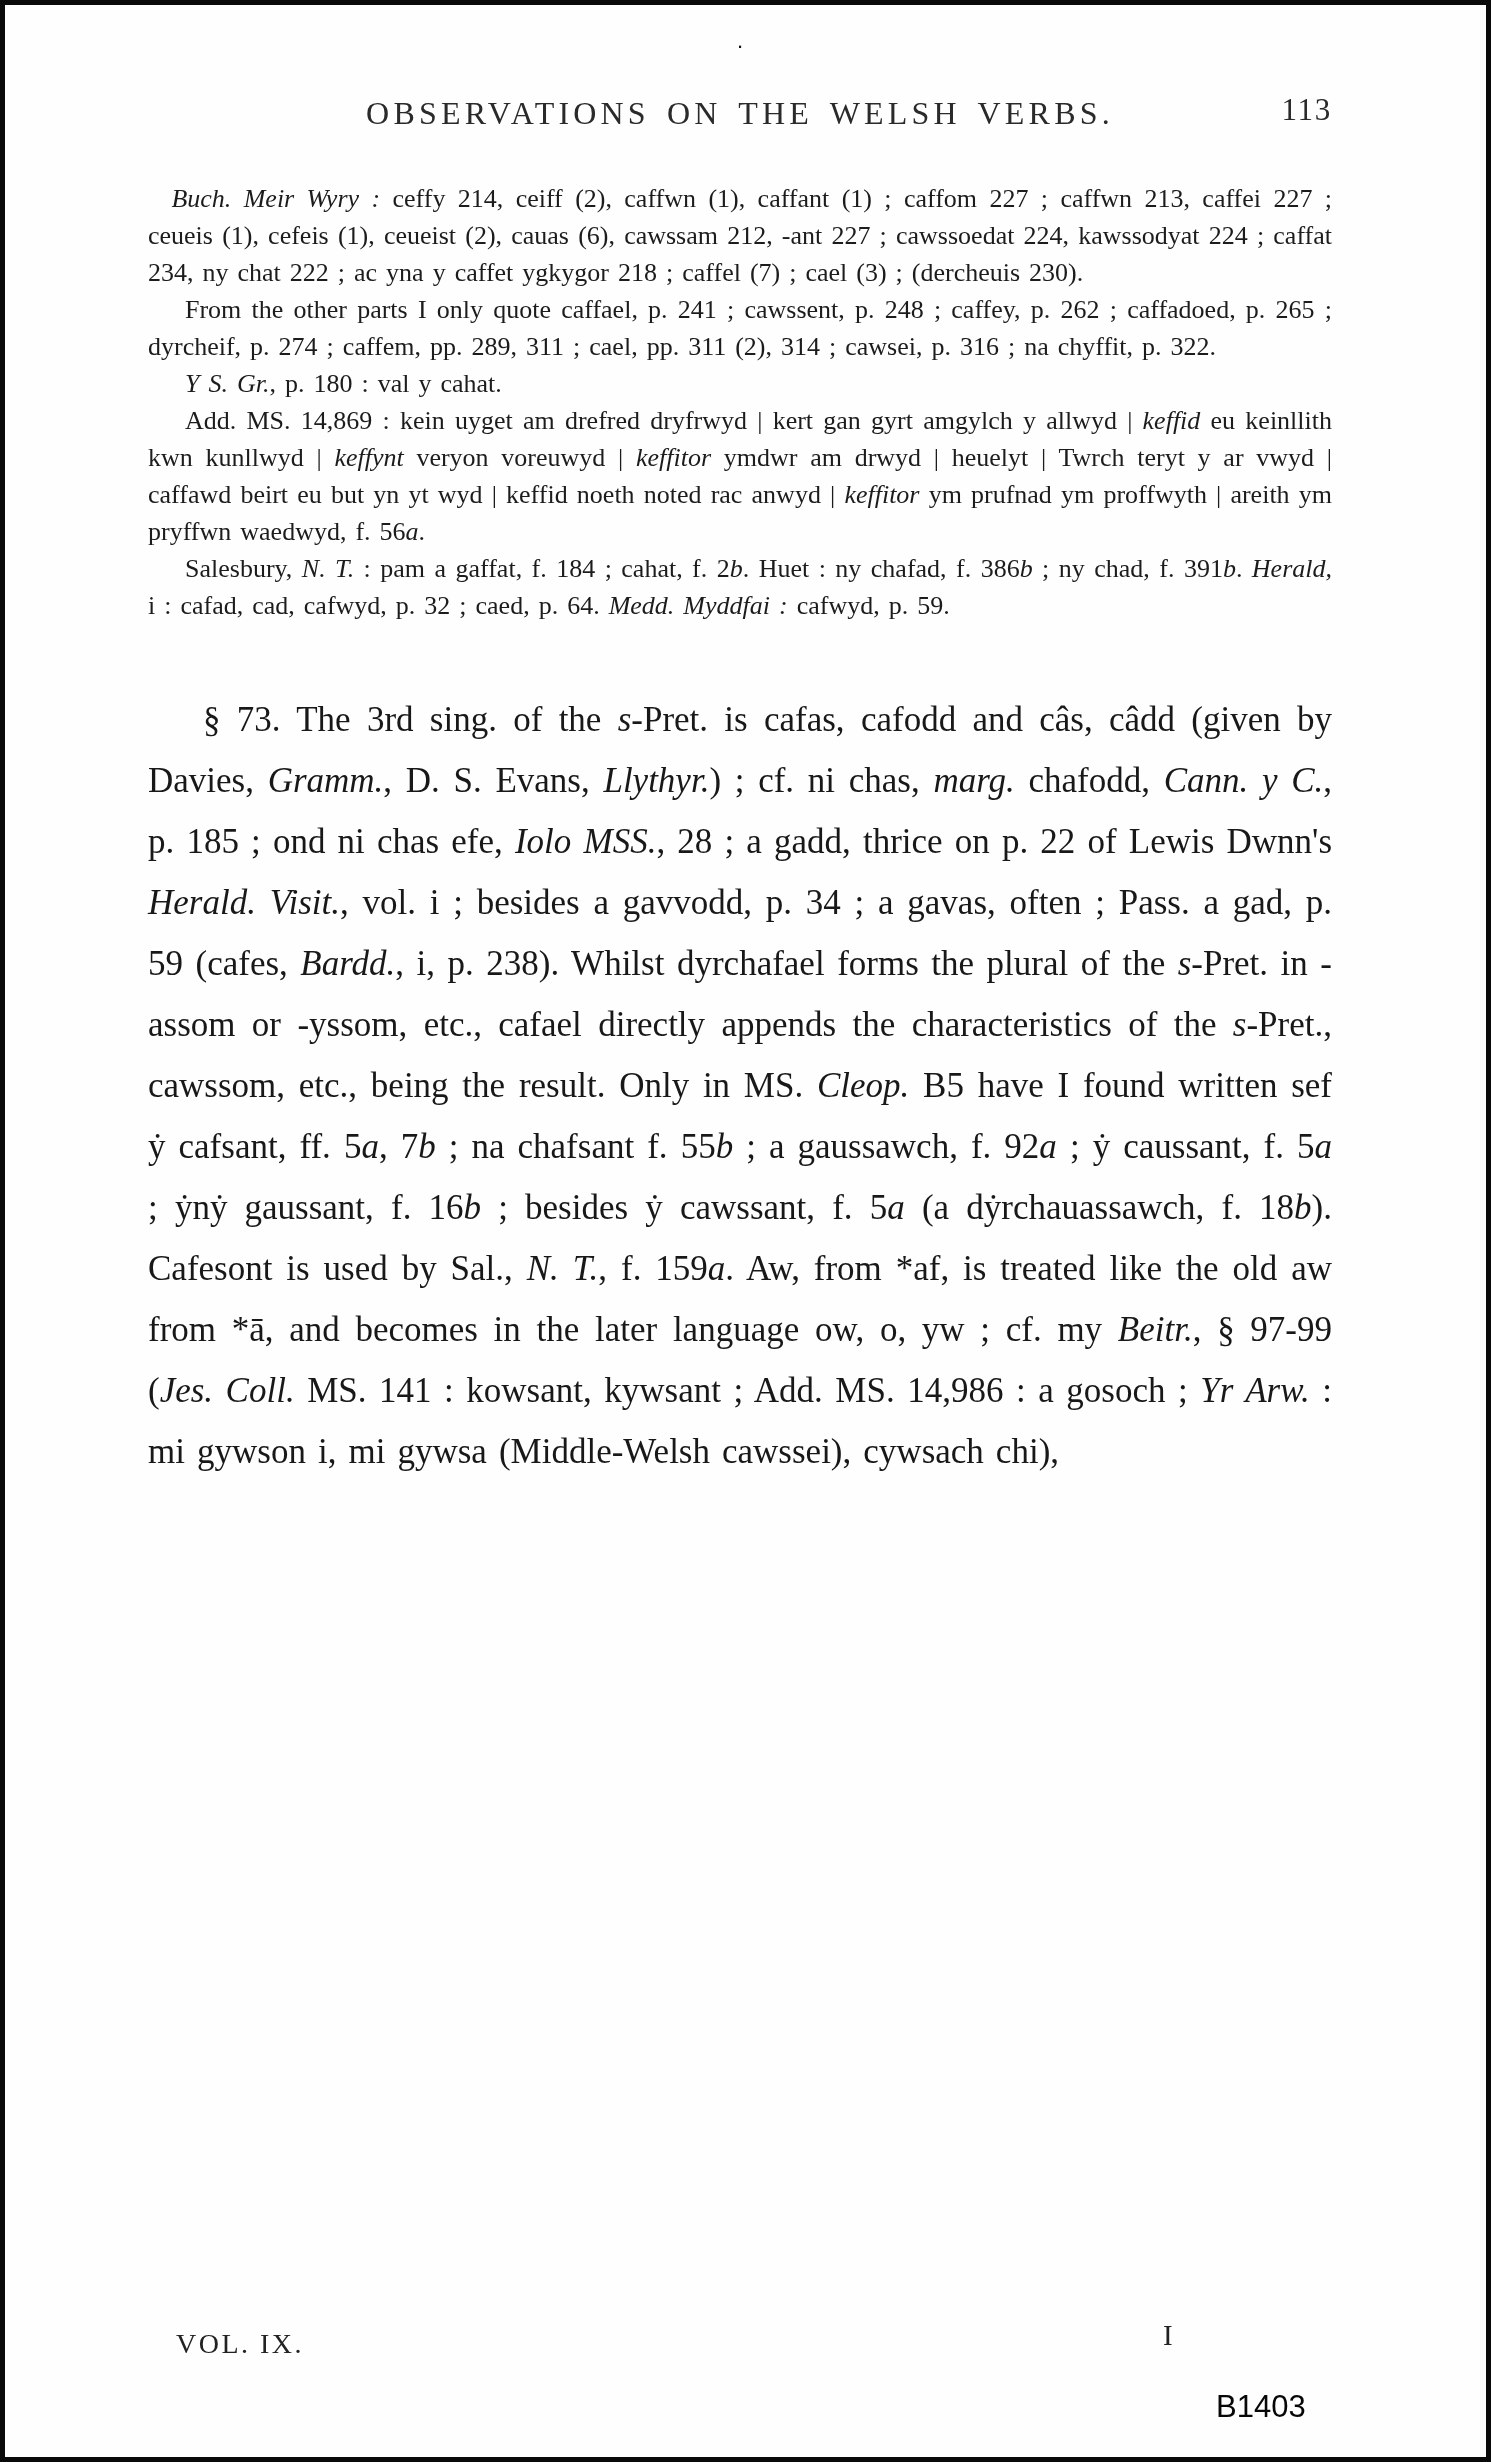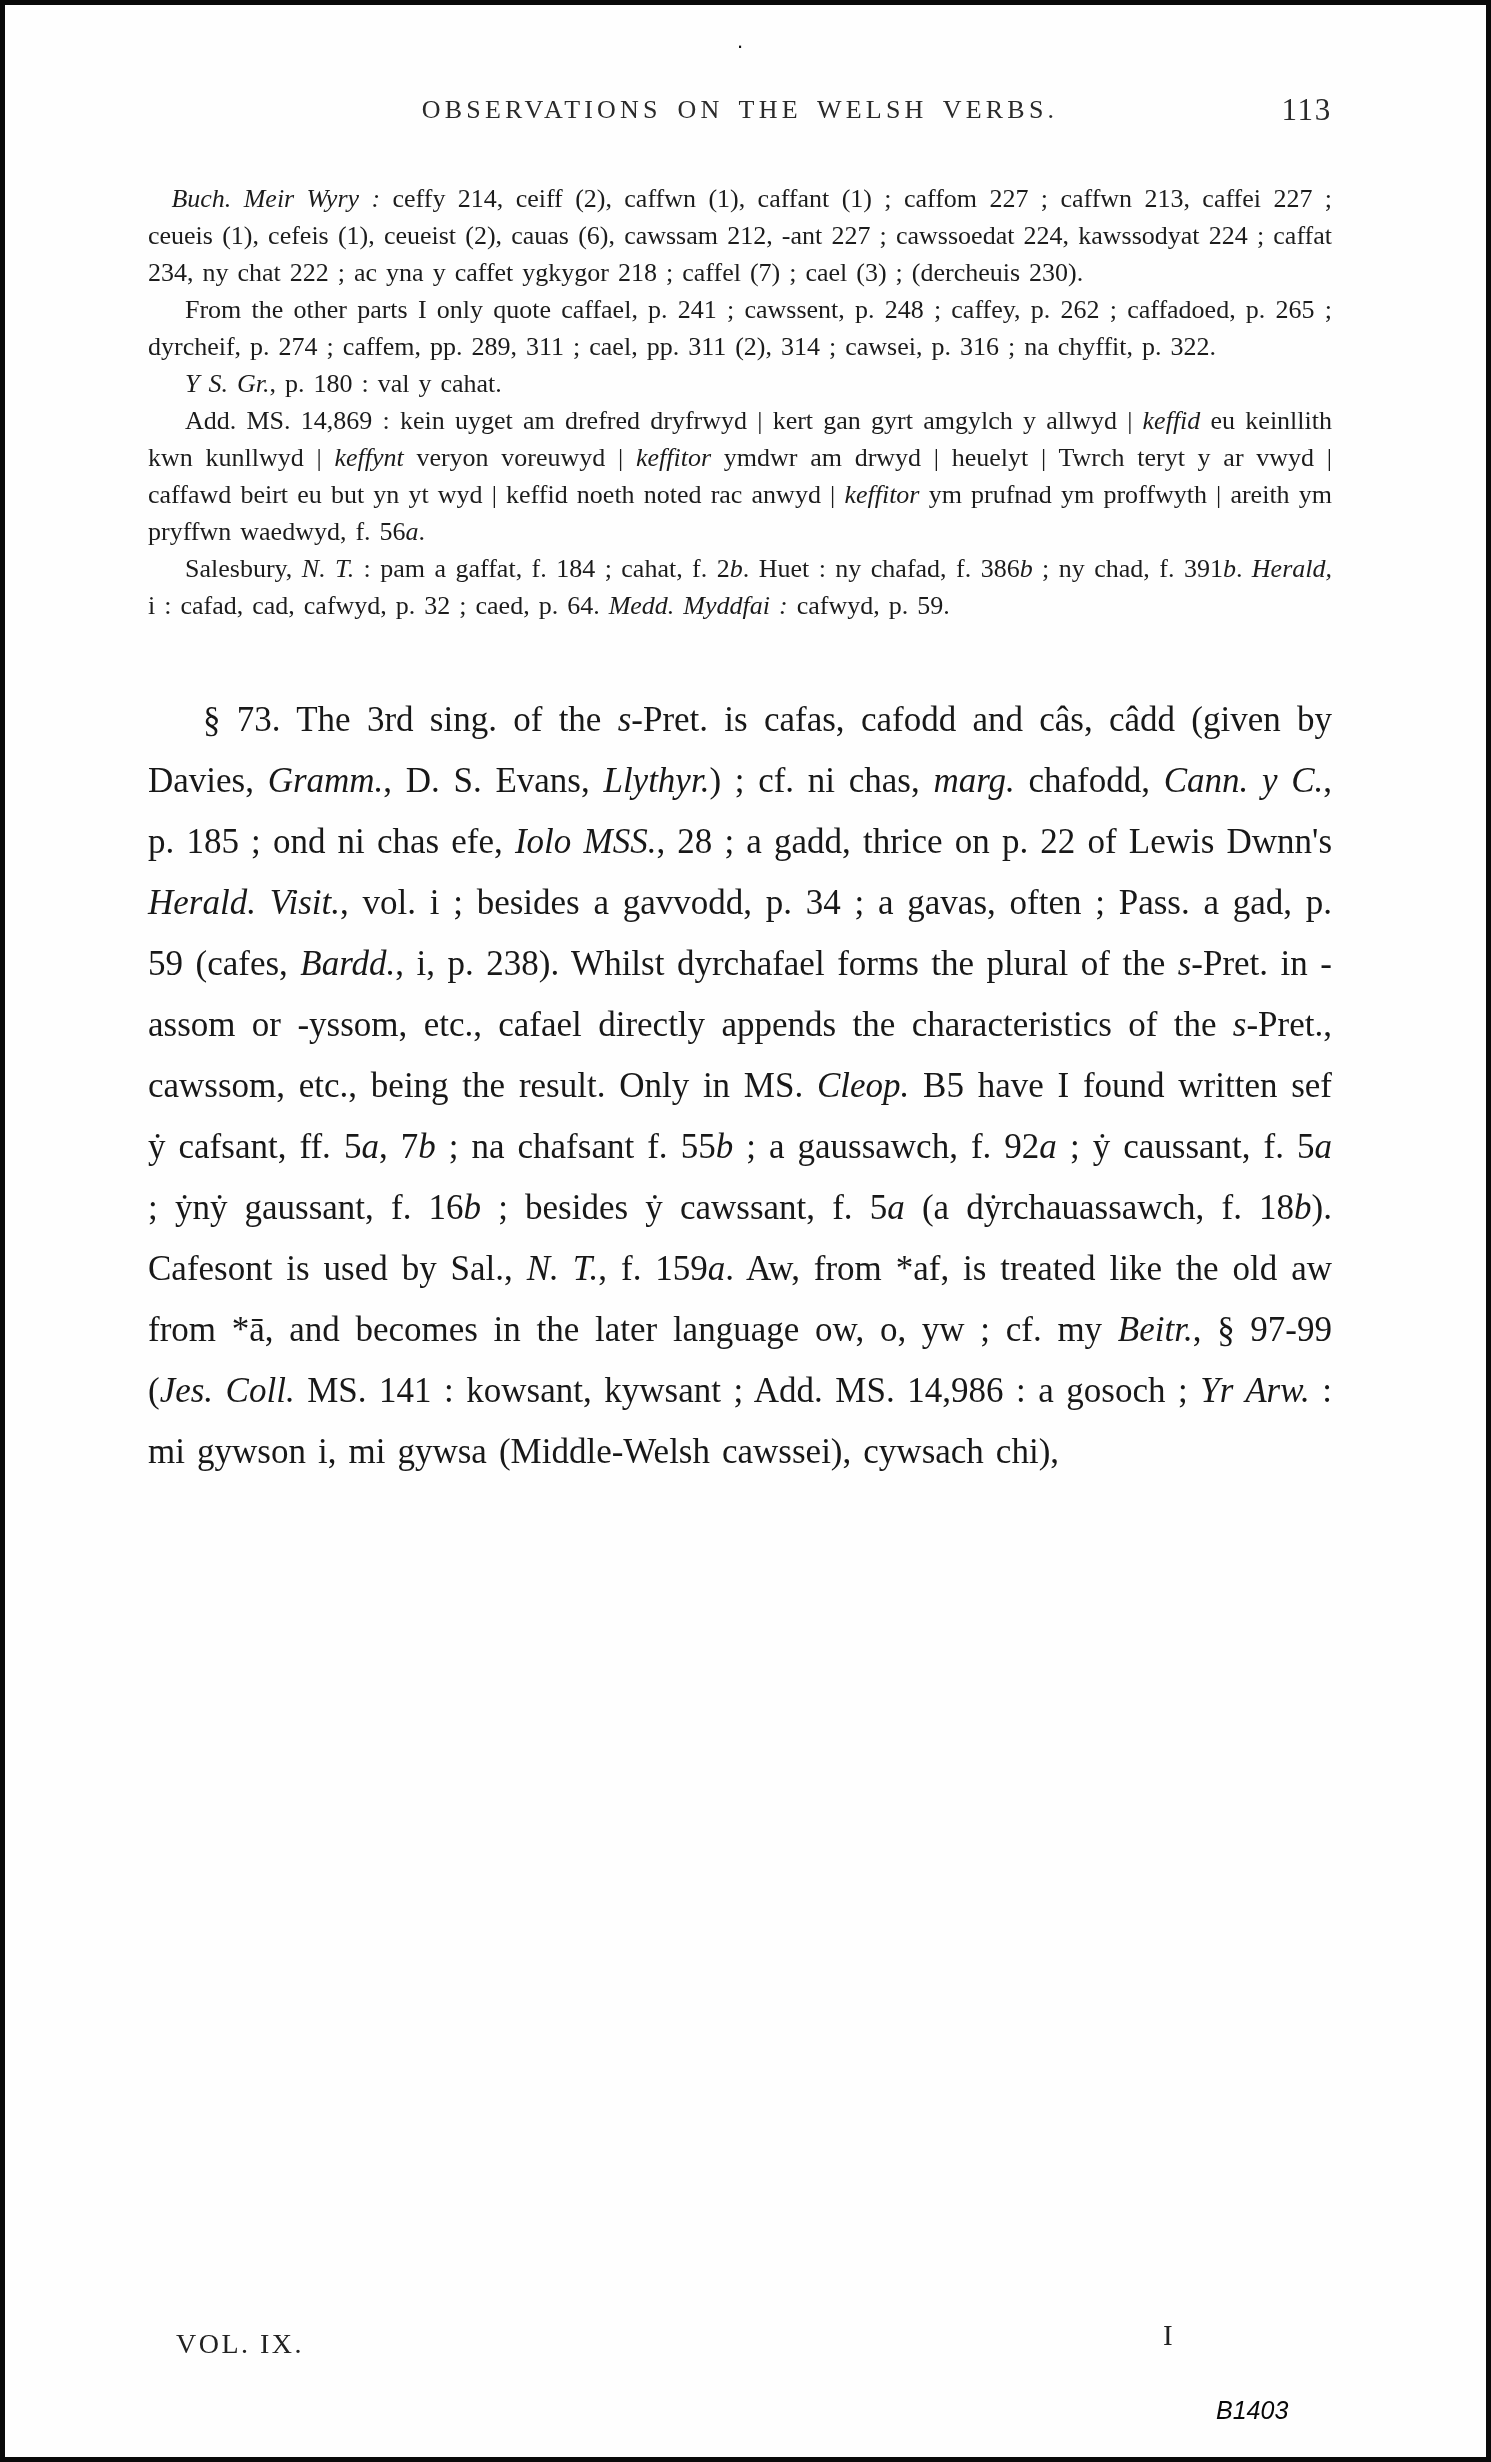--- a/index.html
+++ b/index.html
@@ -24,21 +24,21 @@
   .stamp-mark { font-size: 22px; line-height: 22px; color: #111; }
   .stamp-title { font-size: 33px; line-height: 38px; color: #050505; margin-top: 1.7px; }
   .runhead {
     position: relative;
     margin-top: 43px;
     height: 37px;
   }
   .rh-title {
     display: block;
     text-align: center;
-    font-size: 26px;
+    font-size: 32px;
     letter-spacing: 4.2px;
     color: #2a2a2a;
     word-spacing: 5px;
   }
   .rh-page {
     position: absolute;
     right: 0;
     top: -3.3px;
     font-size: 31px;
     color: #2a2a2a;
@@ -78,24 +78,23 @@
     position: absolute;
     left: 1158px;
     bottom: 105px;
     font-size: 29px;
     color: #222;
   }
   .barcode {
     position: absolute;
     left: 1211px;
     bottom: 32px;
-    font-size: 25px;
+    font-size: 31px;
     font-family: "Liberation Sans", sans-serif;
     color: #070707;
-    font-style: italic;
   }
 </style>
 </head>
 <body>
 
 <div class="page">
   <div class="content">
 
     <div class="stamp">
       <div class="stamp-mark">.</div>

